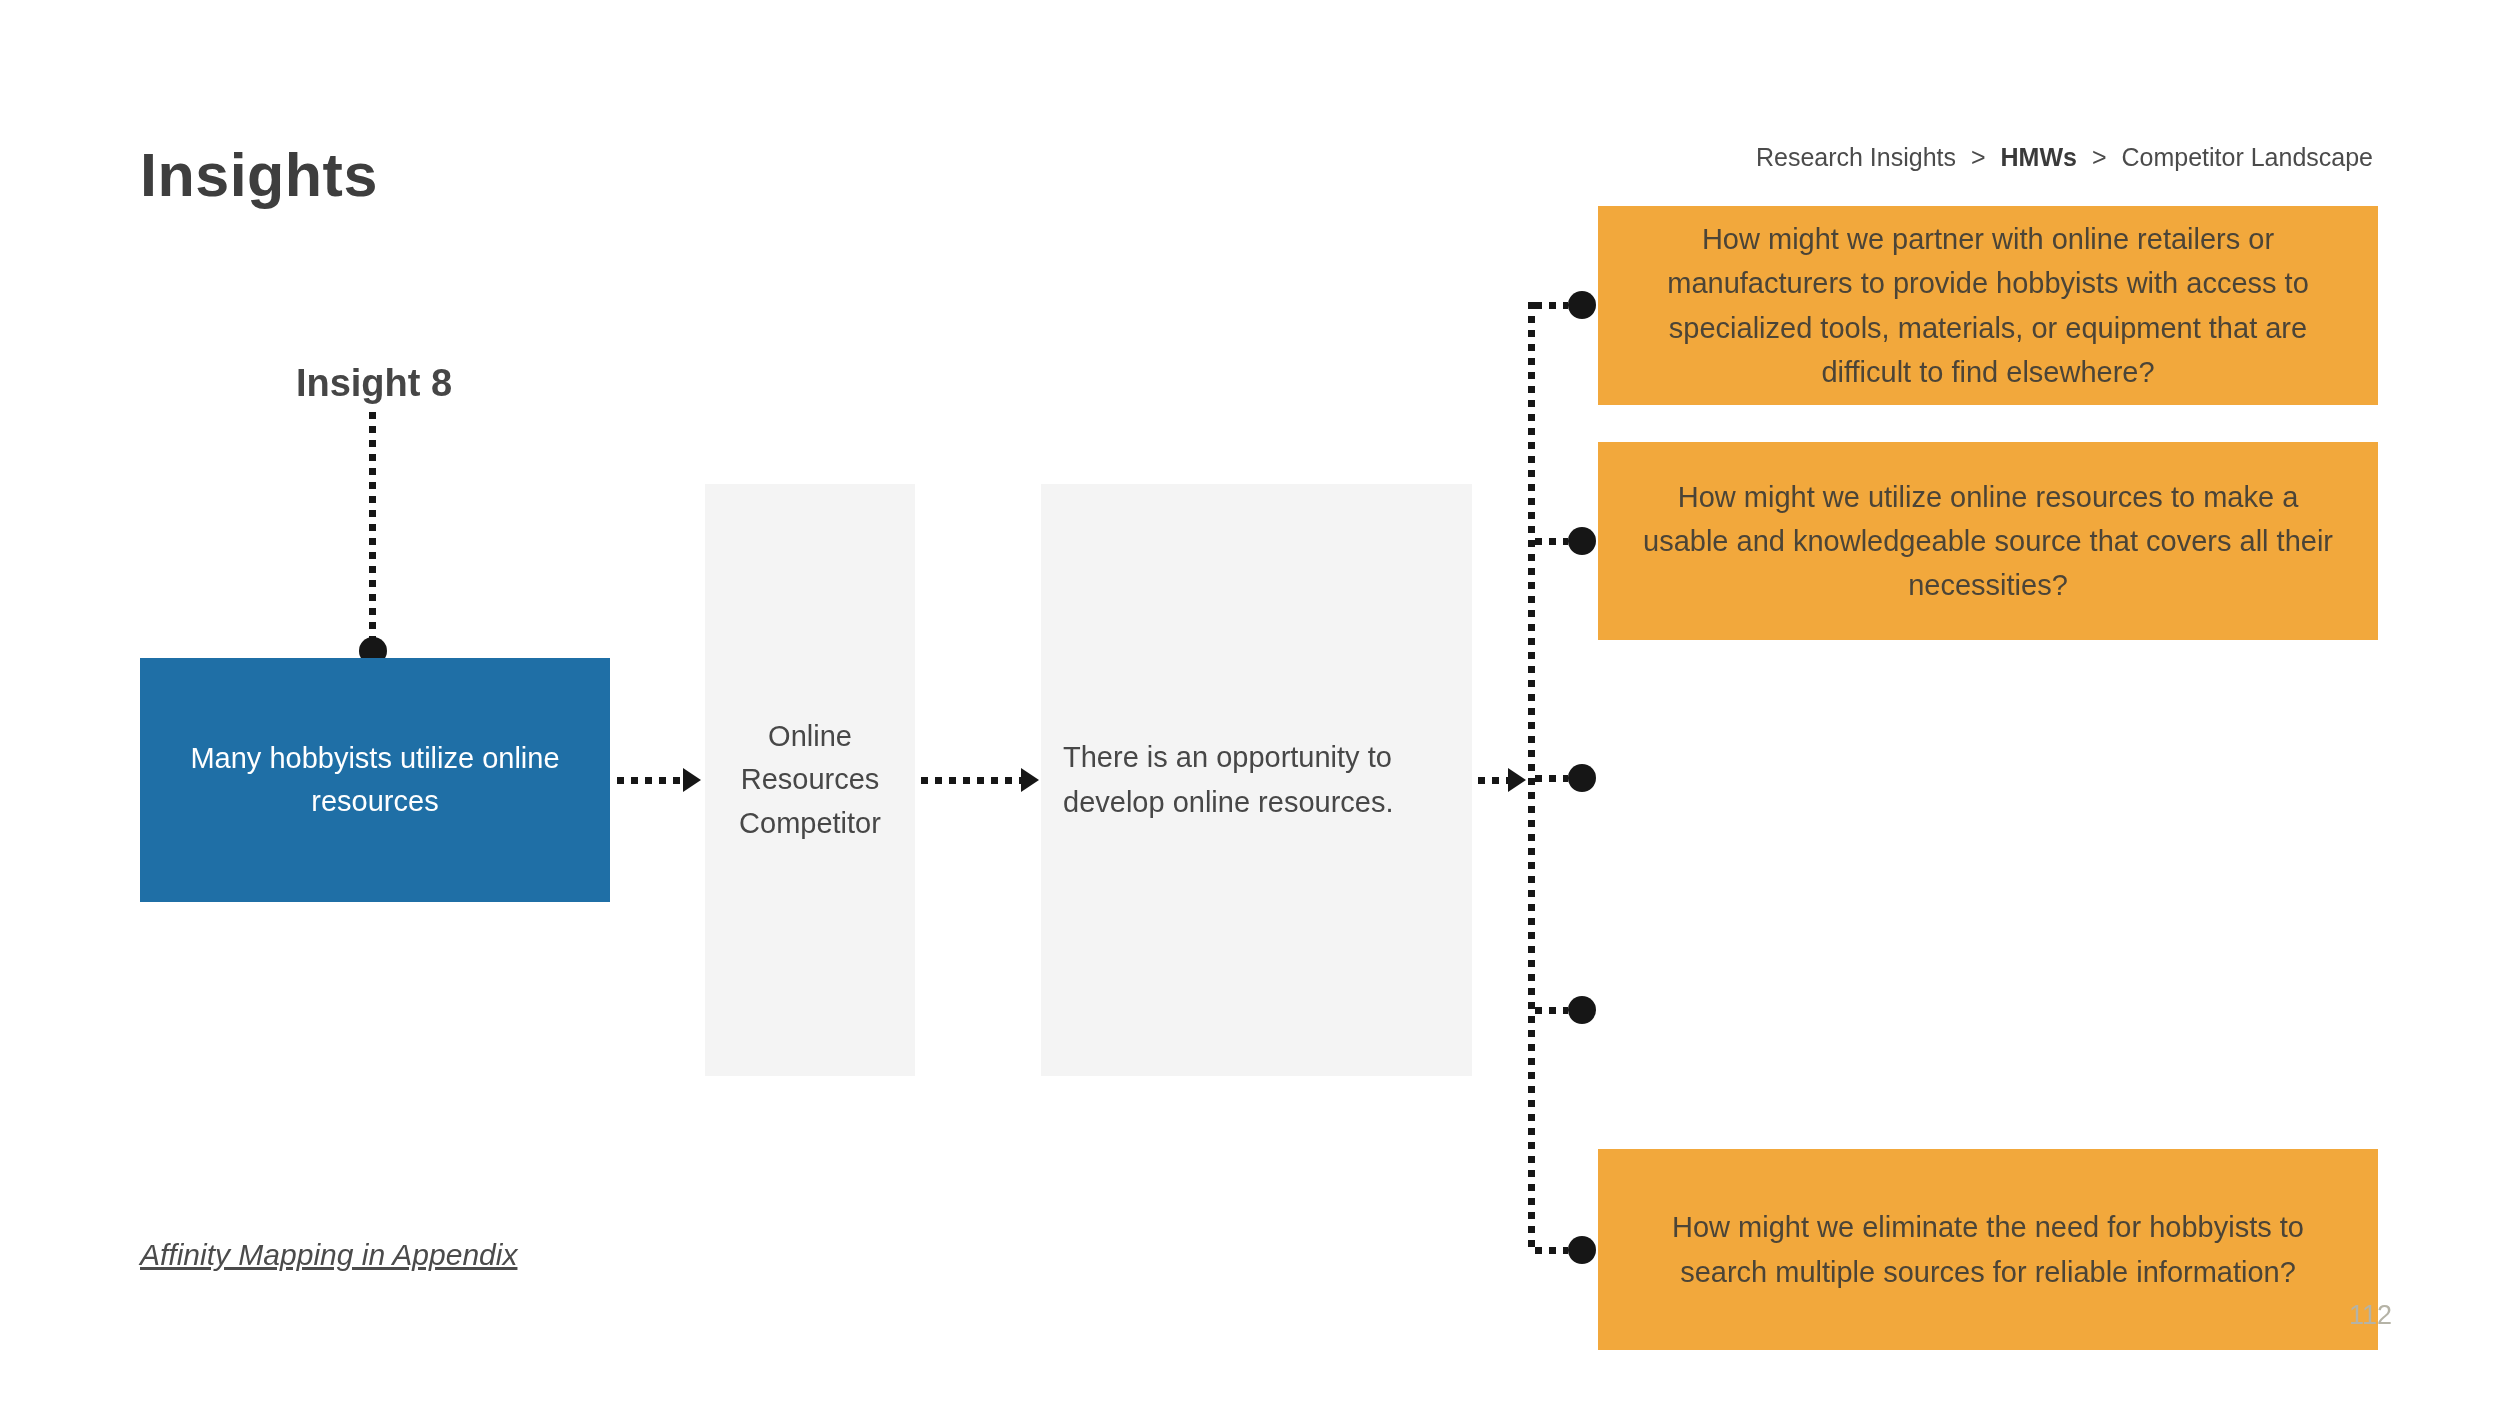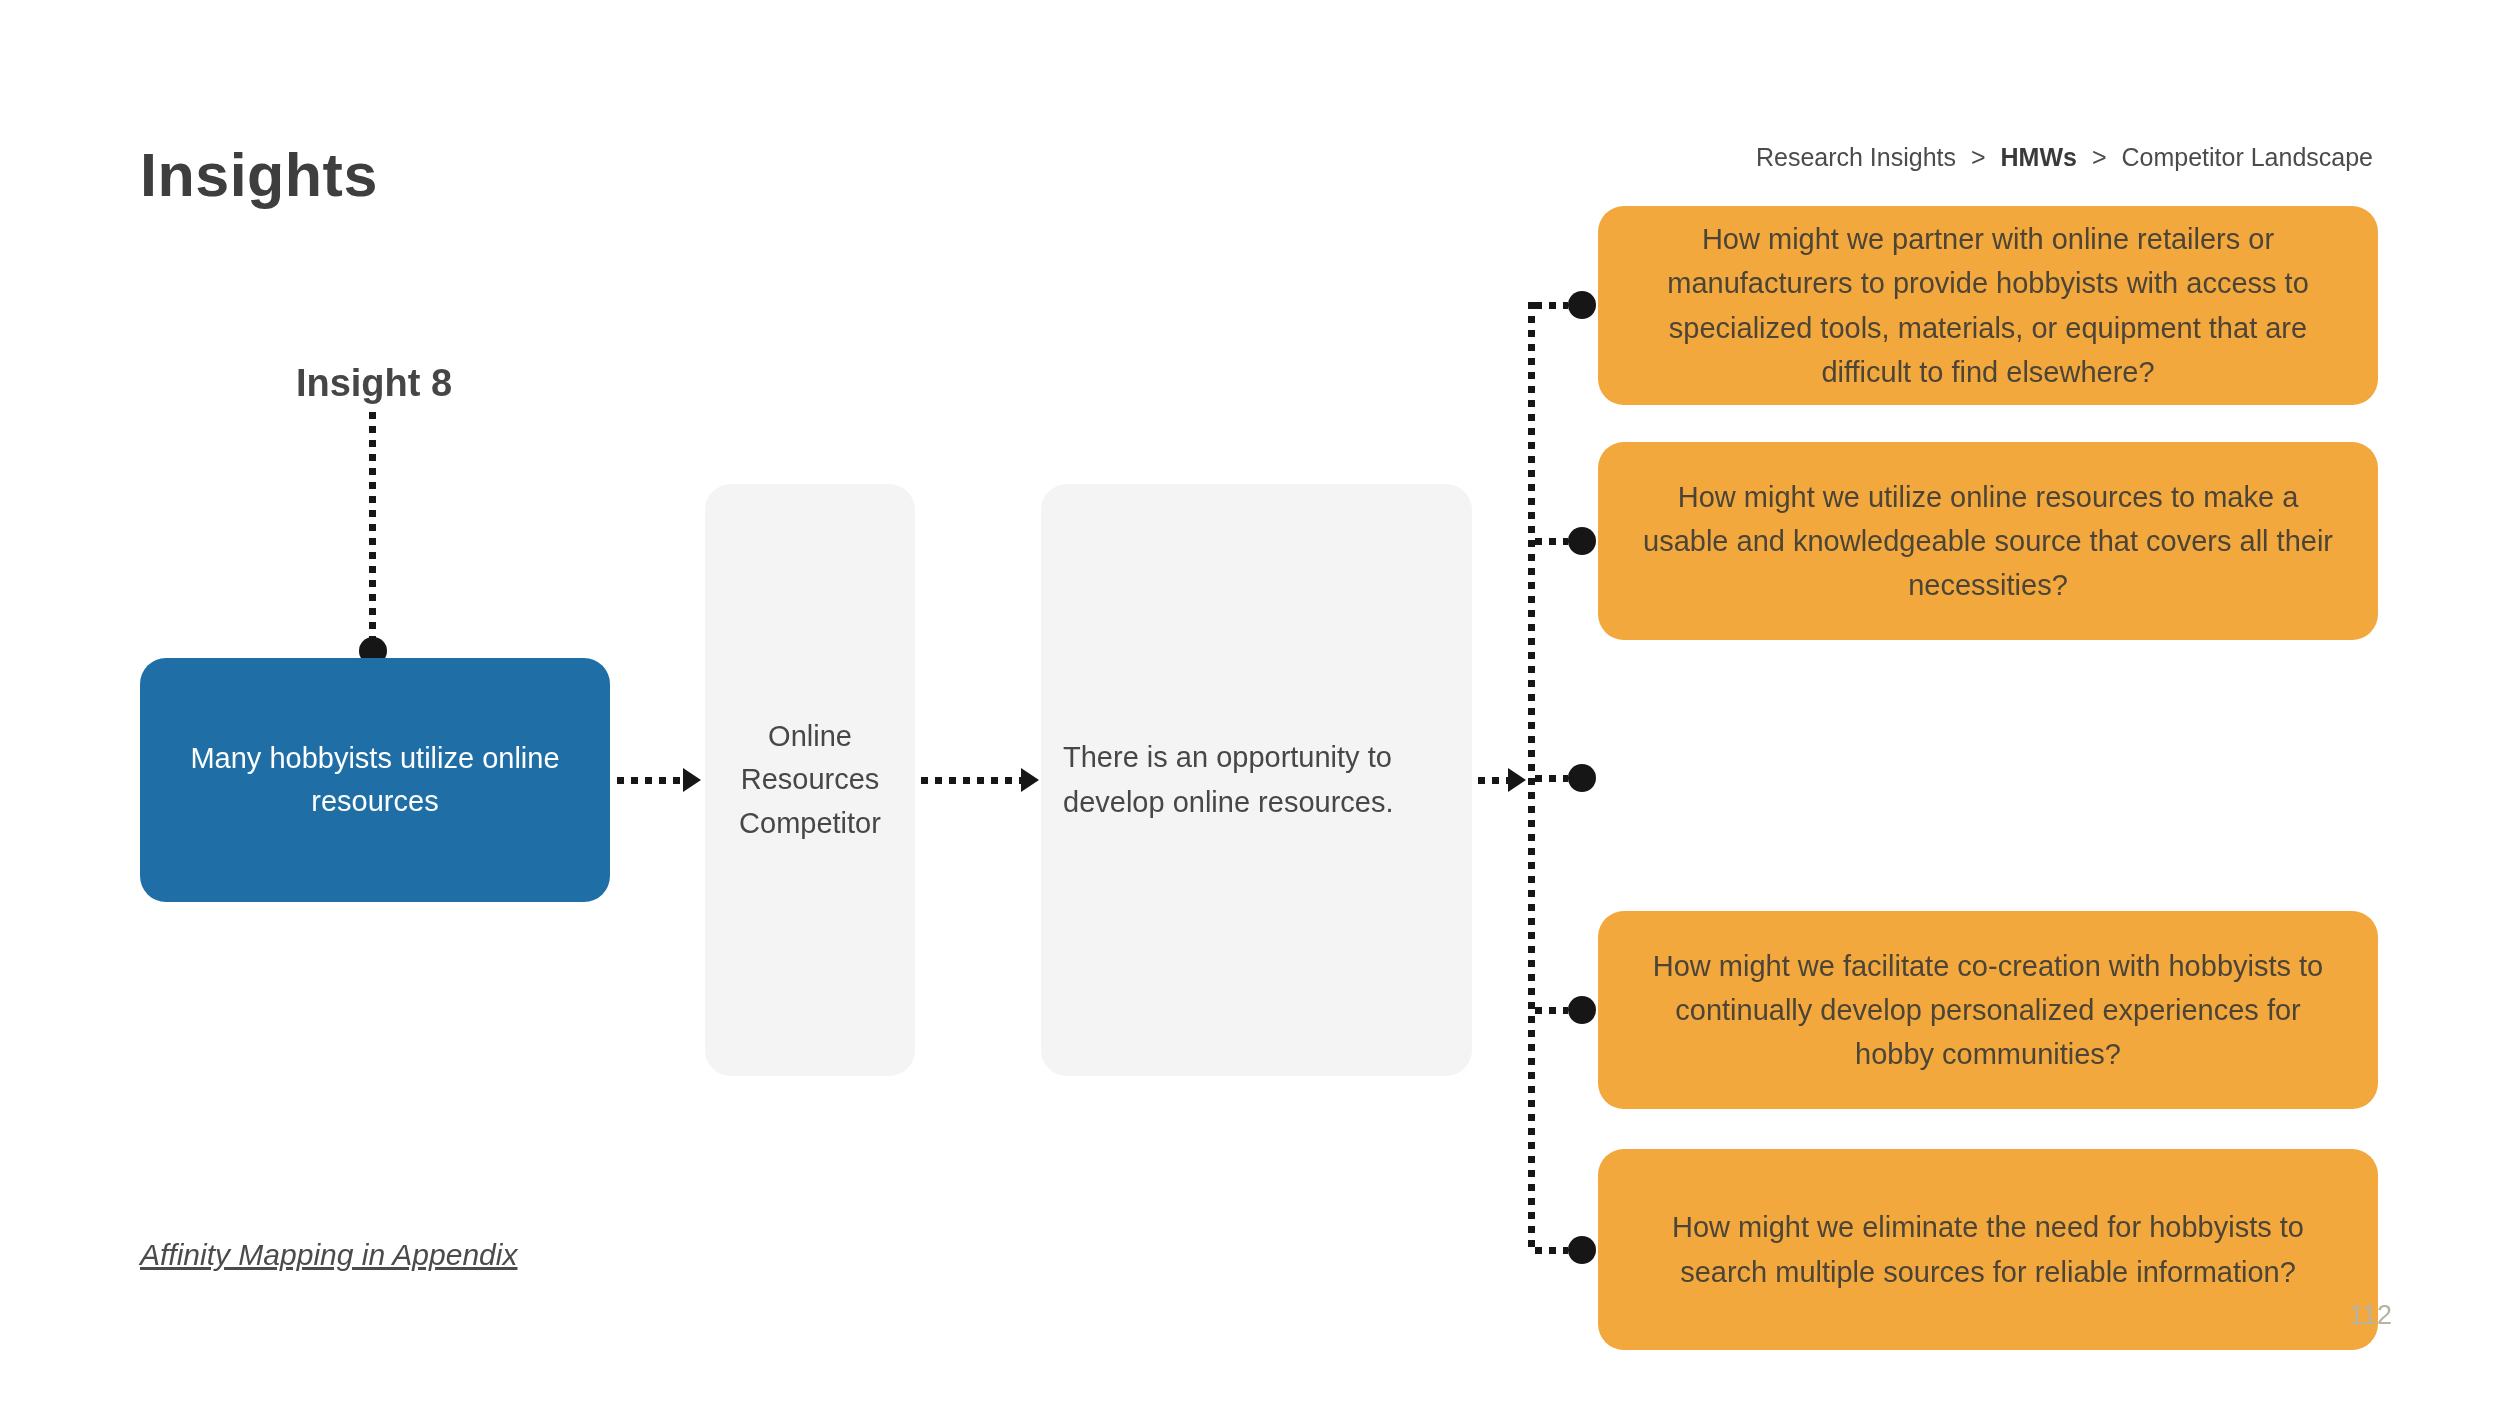--- a/index.html
+++ b/index.html
@@ -37,21 +37,21 @@
   }
   .arr {
     position:absolute; width:0; height:0;
     border-top:12px solid transparent; border-bottom:12px solid transparent;
     border-left:18px solid #161616;
   }
 
   
   .box {
     position:absolute; display:flex; align-items:center; justify-content:center;
-    box-sizing:border-box; font-size:29px; line-height:1.5;border-radius:26px;
+    box-sizing:border-box; font-size:29px; line-height:1.5;
   }
   .box-blue {
     left:140px; top:658px; width:470px; height:244px;
     background:#1f6fa6; color:#ffffff; text-align:center; padding:0 12px;
   }
   .box-gray1 {
     left:705px; top:484px; width:210px; height:592px;
     background:#f4f4f4; color:#474747; text-align:center; padding:0 12px;
   }
   .box-gray2 {
@@ -136,23 +136,20 @@
 
   <div class="dot-h" style="left:1535px; top:1247px; width:33px;"></div>
   <div class="dot-circle" style="left:1568px; top:1236px;"></div>
 
   <div class="box box-orange hmw1">
     <span>How might we partner with online retailers or manufacturers to provide hobbyists with access to specialized tools, materials, or equipment that are difficult to find elsewhere?</span>
   </div>
   <div class="box box-orange hmw2">
     <span>How might we utilize online resources to make a usable and knowledgeable source that covers all their necessities?</span>
   </div>
-  <div class="box box-orange hmw4">
-    <span>How might we facilitate co-creation with hobbyists to continually develop personalized experiences for hobby communities?</span>
-  </div>
   <div class="box box-orange hmw5">
     <span>How might we eliminate the need for hobbyists to search multiple sources for reliable information?</span>
   </div>
 
   <a class="footnote">Affinity Mapping in Appendix</a>
   <div class="pageno">112</div>
 
 </div>
 
 </body></html>

